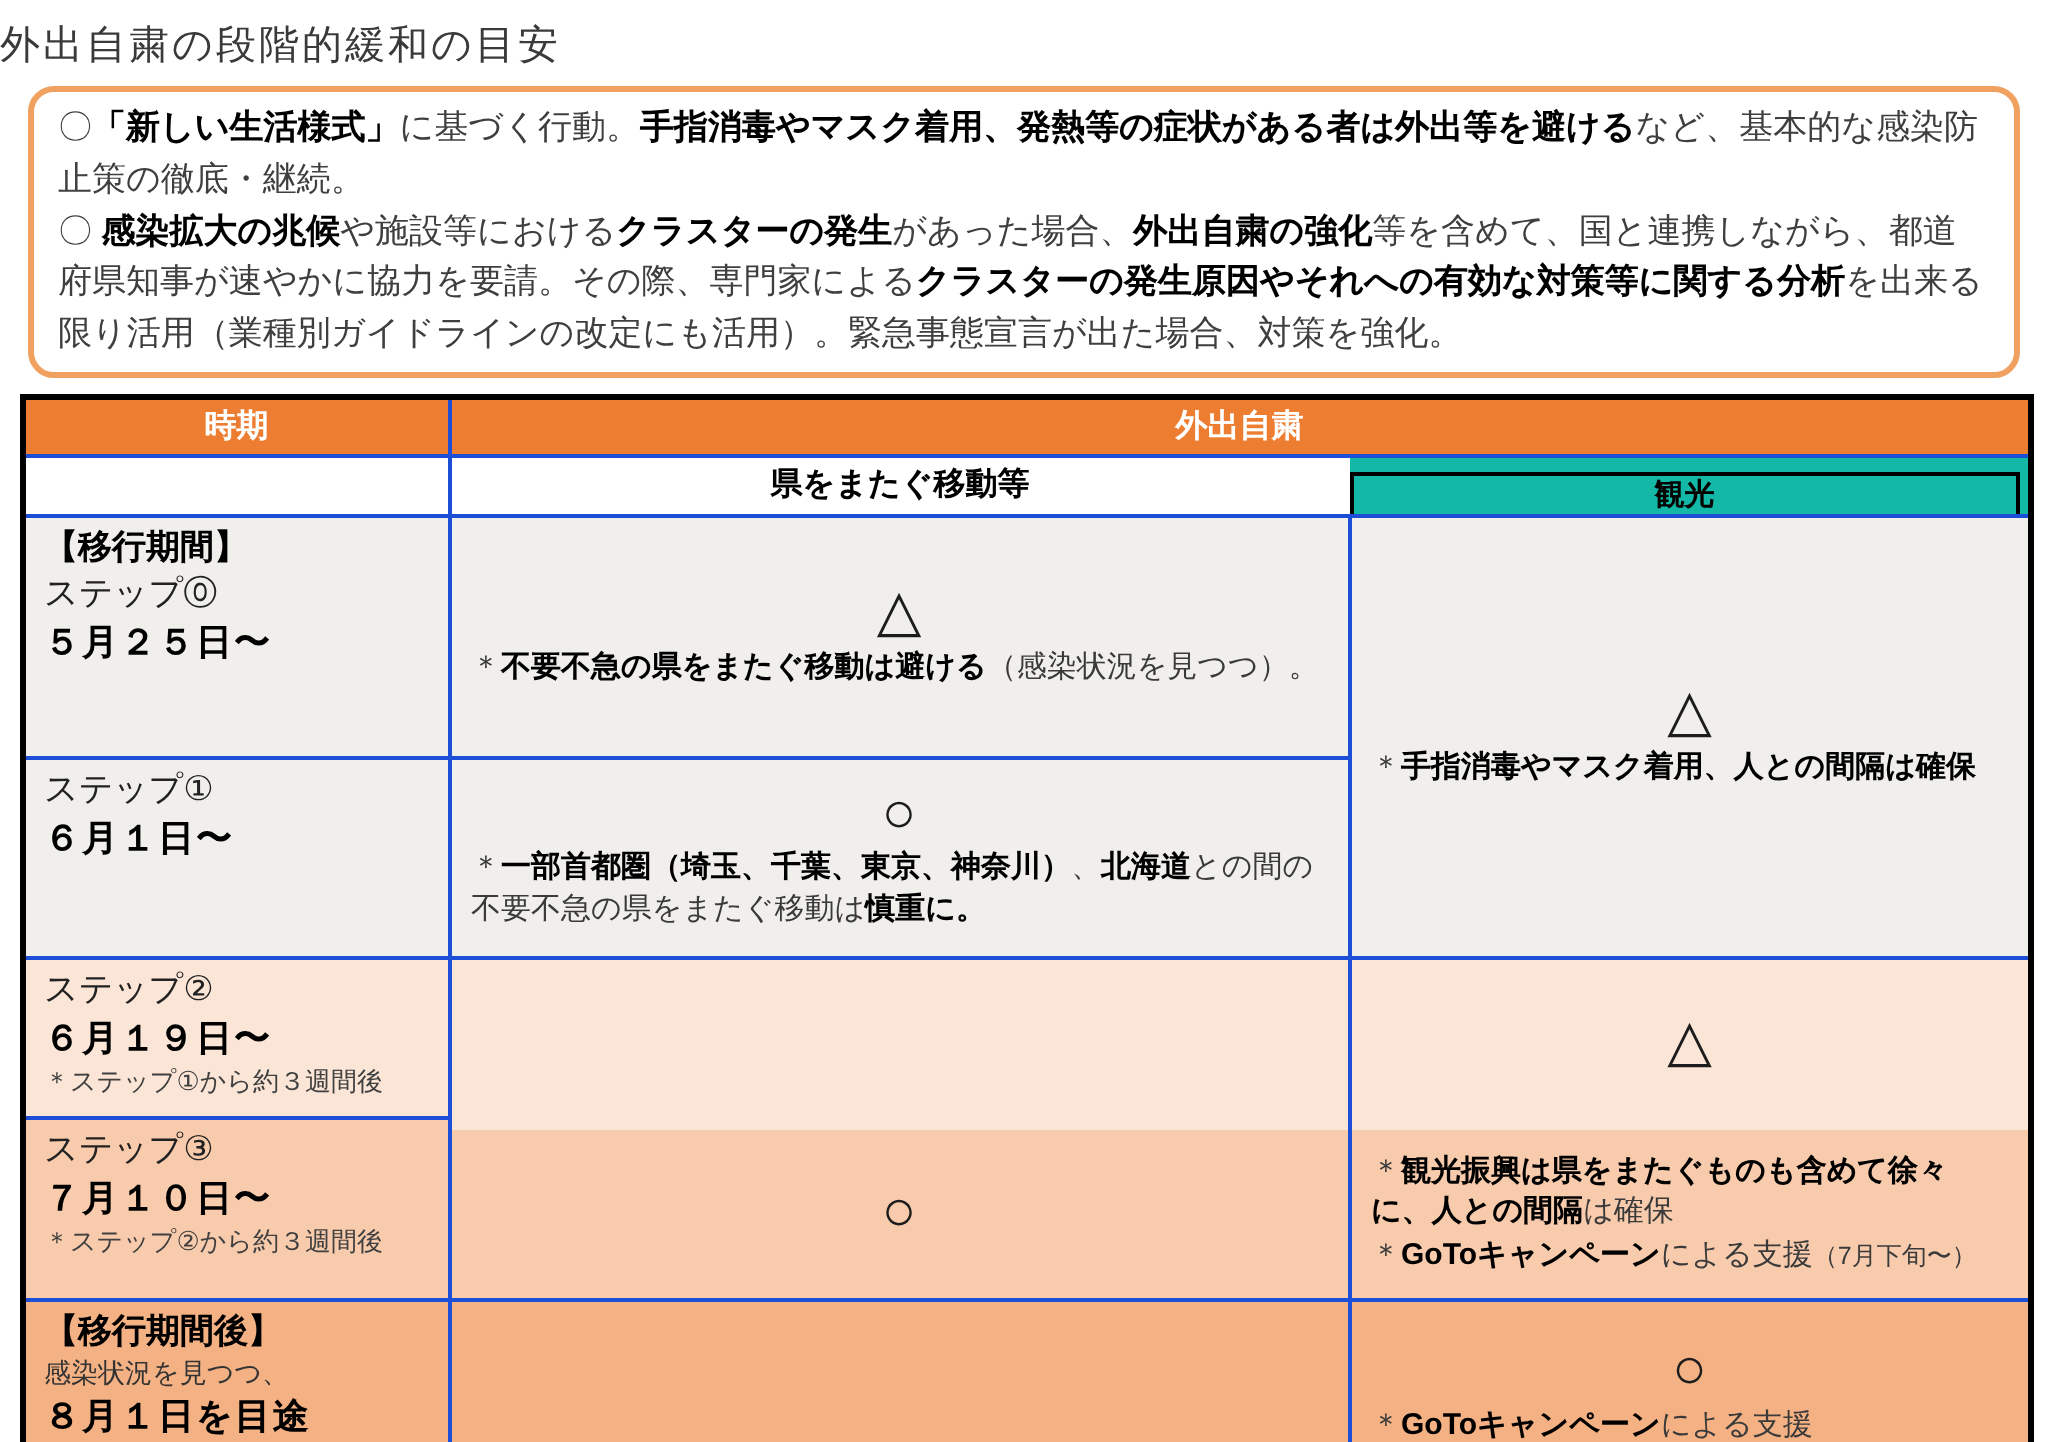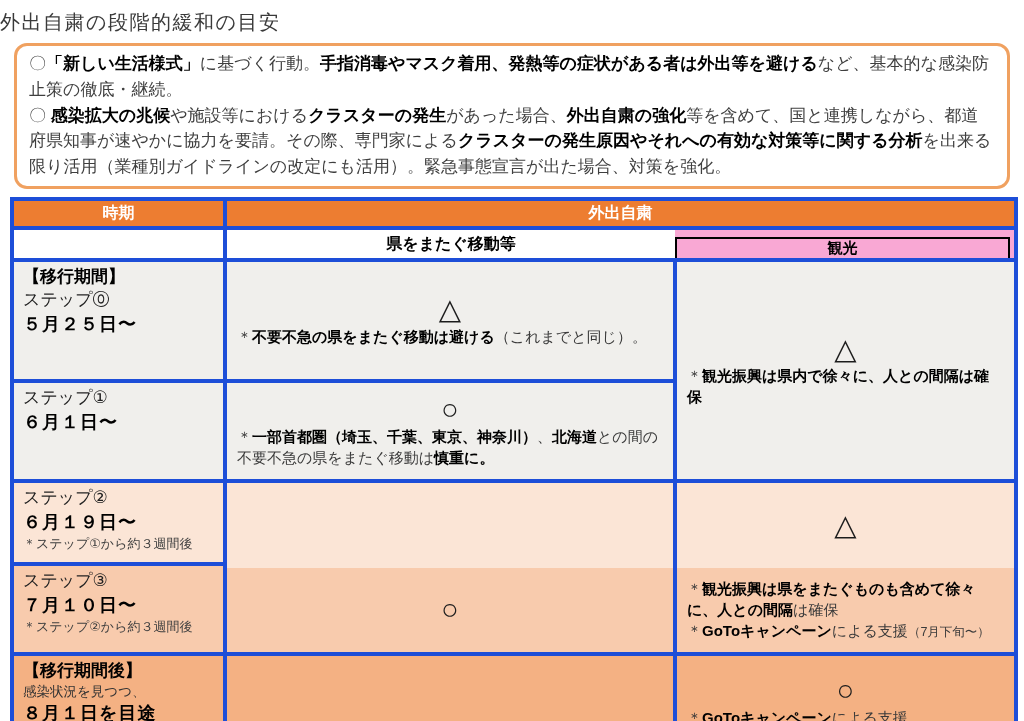--- a/index.html
+++ b/index.html
@@ -21,29 +21,29 @@
     padding:5px 12px 6px 12px;font-size:17px;line-height:1.52;color:#3f3f3f;
   }
   .notice-box p{margin:0;}
   .b{font-weight:700;color:#000;}
   .sm{font-size:12.5px;}
 
   table.schedule{
     border-collapse:collapse;table-layout:fixed;width:1004px;margin-left:10px;
     border:3px solid #000;
   }
-  .schedule th,.schedule td{border:4px solid #1d4ed8;padding:0;}
+  .schedule th,.schedule td{border:2px solid #1d4ed8;padding:0;}
   col.c1{width:213px;} col.c2{width:450px;} col.c3{width:341px;}
 
   tr.hdr{height:29px;}
   tr.hdr th{background:var(--accent);color:#fff;font-size:16px;font-weight:700;}
   tr.subhdr{height:24px;}
   td.sub-move{font-weight:700;color:#000;text-align:center;font-size:16px;border-right:none;background:#fff;}
   td.sub-empty{background:#fff;}
-  td.sub-tour{border-left:none;background:#f9a8d4;vertical-align:top;}
+  td.sub-tour{border-left:none;background:#14b8a6;vertical-align:top;}
   .tour-box{
     height:calc(100% - 7px);margin:7px 4px 0 0;border:2px solid #000;border-bottom:none;
     display:flex;align-items:center;justify-content:center;
     font-weight:700;color:#000;font-size:15px;
   }
 
   tr.r1{height:121px;} tr.r2{height:100px;} tr.r3{height:70px;} tr.r4{height:85px;} tr.r5{height:91px;}
 
   td.period{vertical-align:top;padding:4px 6px 4px 9px;line-height:1.35;}
   .period .tag{font-weight:700;font-size:17px;color:#000;}
@@ -101,25 +101,25 @@
     </tr>
 
     <tr class="r1">
       <td class="period gray">
         <div class="tag">【移行期間】</div>
         <div class="step">ステップ⓪</div>
         <div class="date">５月２５日〜</div>
       </td>
       <td class="cell gray">
         <div class="sym">△</div>
-        <div class="txt"><span>＊</span><span class="b">不要不急の県をまたぐ移動は避ける</span><span>（これまでと同じ）。</span></div>
+        <div class="txt"><span>＊</span><span class="b">不要不急の県をまたぐ移動は避ける</span><span>（感染状況を見つつ）。</span></div>
       </td>
       <td class="cell gray" rowspan="2">
         <div class="sym">△</div>
-        <div class="txt"><span>＊</span><span class="b">観光振興は県内で徐々に、人との間隔は確保</span></div>
+        <div class="txt"><span>＊</span><span class="b">手指消毒やマスク着用、人との間隔は確保</span></div>
       </td>
     </tr>
 
     <tr class="r2">
       <td class="period gray">
         <div class="step">ステップ①</div>
         <div class="date">６月１日〜</div>
       </td>
       <td class="cell gray">
         <div class="sym">○</div>

